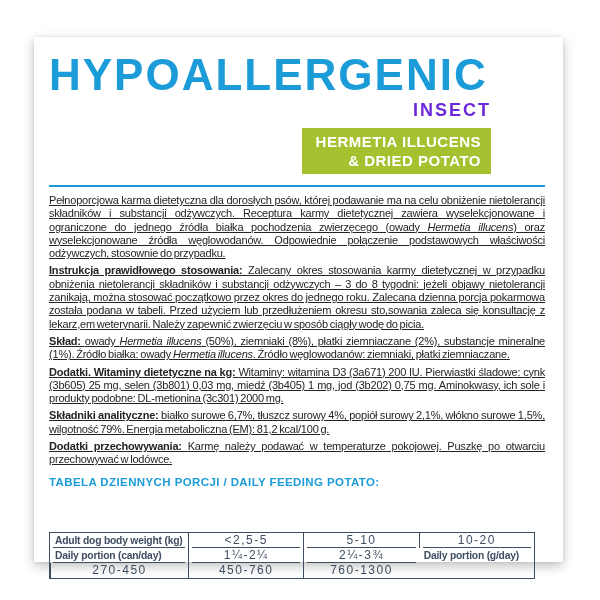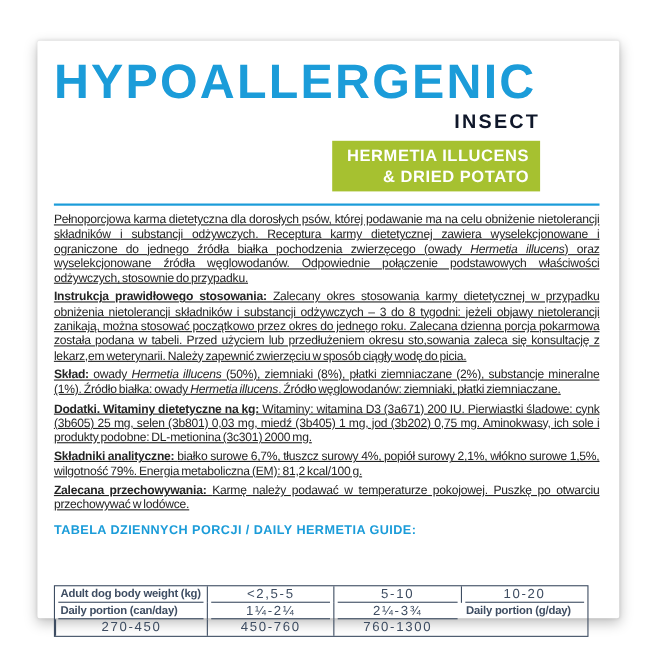--- a/index.html
+++ b/index.html
@@ -23,21 +23,21 @@
   .title{
     margin-top:16px;
     font-size:44px;line-height:44px;font-weight:bold;
     letter-spacing:2px;color:var(--accent-blue);
     white-space:nowrap;
   }
   .subtitle{
     margin-top:2px;margin-right:54px;
     text-align:right;
     font-size:18px;line-height:22px;font-weight:bold;
-    letter-spacing:2px;color:#0f172a;
+    letter-spacing:2px;color:#6d28d9;
   }
   .badge-row{
     margin-top:7px;margin-right:54px;
     display:flex;justify-content:flex-end;
   }
   .badge{
     background:var(--badge-green);color:#ffffff;
     text-align:right;
     font-size:15px;line-height:19px;font-weight:bold;
     letter-spacing:0.5px;
@@ -98,23 +98,23 @@
       <div>&amp; DRIED POTATO</div>
     </div>
   </div>
   <div class="rule"></div>
   <div class="paras">
       <p class="para"><span>Pełnoporcjowa karma dietetyczna dla dorosłych psów, której podawanie ma na celu obniżenie nietolerancji składników i substancji odżywczych. Receptura karmy dietetycznej zawiera wyselekcjonowane i ograniczone do jednego źródła białka pochodzenia zwierzęcego (owady </span><i>Hermetia illucens</i><span>) oraz wyselekcjonowane źródła węglowodanów. Odpowiednie połączenie podstawowych właściwości odżywczych, stosownie do przypadku.</span></p>
       <p class="para"><b>Instrukcja prawidłowego stosowania: </b><span>Zalecany okres stosowania karmy dietetycznej w przypadku obniżenia nietolerancji składników i substancji odżywczych – 3 do 8 tygodni: jeżeli objawy nietolerancji zanikają, można stosować początkowo przez okres do jednego roku. Zalecana dzienna porcja pokarmowa została podana w tabeli. Przed użyciem lub przedłużeniem okresu sto,sowania zaleca się konsultację z lekarz,em weterynarii. Należy zapewnić zwierzęciu w sposób ciągły wodę do picia.</span></p>
       <p class="para"><b>Skład: </b><span>owady </span><i>Hermetia illucens</i><span> (50%), ziemniaki (8%), płatki ziemniaczane (2%), substancje mineralne (1%). Źródło białka: owady </span><i>Hermetia illucens</i><span>. Źródło węglowodanów: ziemniaki, płatki ziemniaczane.</span></p>
       <p class="para"><b>Dodatki. Witaminy dietetyczne na kg: </b><span>Witaminy: witamina D3 (3a671) 200 IU. Pierwiastki śladowe: cynk (3b605) 25 mg, selen (3b801) 0,03 mg, miedź (3b405) 1 mg, jod (3b202) 0,75 mg. Aminokwasy, ich sole i produkty podobne: DL-metionina (3c301) 2000 mg.</span></p>
       <p class="para"><b>Składniki analityczne: </b><span>białko surowe 6,7%, tłuszcz surowy 4%, popiół surowy 2,1%, włókno surowe 1,5%, wilgotność 79%. Energia metaboliczna (EM): 81,2 kcal/100 g.</span></p>
-      <p class="para"><b>Zalecana przechowywania: </b><span>Karmę należy podawać w temperaturze pokojowej. Puszkę po otwarciu przechowywać w lodówce.</span></p>
+      <p class="para"><b>Dodatki przechowywania: </b><span>Karmę należy podawać w temperaturze pokojowej. Puszkę po otwarciu przechowywać w lodówce.</span></p>
     </div>
-  <div class="table-title">TABELA DZIENNYCH PORCJI / DAILY HERMETIA GUIDE:</div>
+  <div class="table-title">TABELA DZIENNYCH PORCJI / DAILY FEEDING POTATO:</div>
   <div class="feeding-table">
       <div class="cell label sep">Adult dog body weight (kg)</div>
       <div class="cell value vline sep">&lt;2,5-5</div>
       <div class="cell value vline sep">5-10</div>
       <div class="cell value vline sep">10-20</div>
       <div class="cell label sep">Daily portion (can/day)</div>
       <div class="cell value vline sep">1¼-2¼</div>
       <div class="cell value vline sep">2¼-3¾</div>
       <div class="cell label">Daily portion (g/day)</div>
       <div class="cell value vline">270-450</div>

